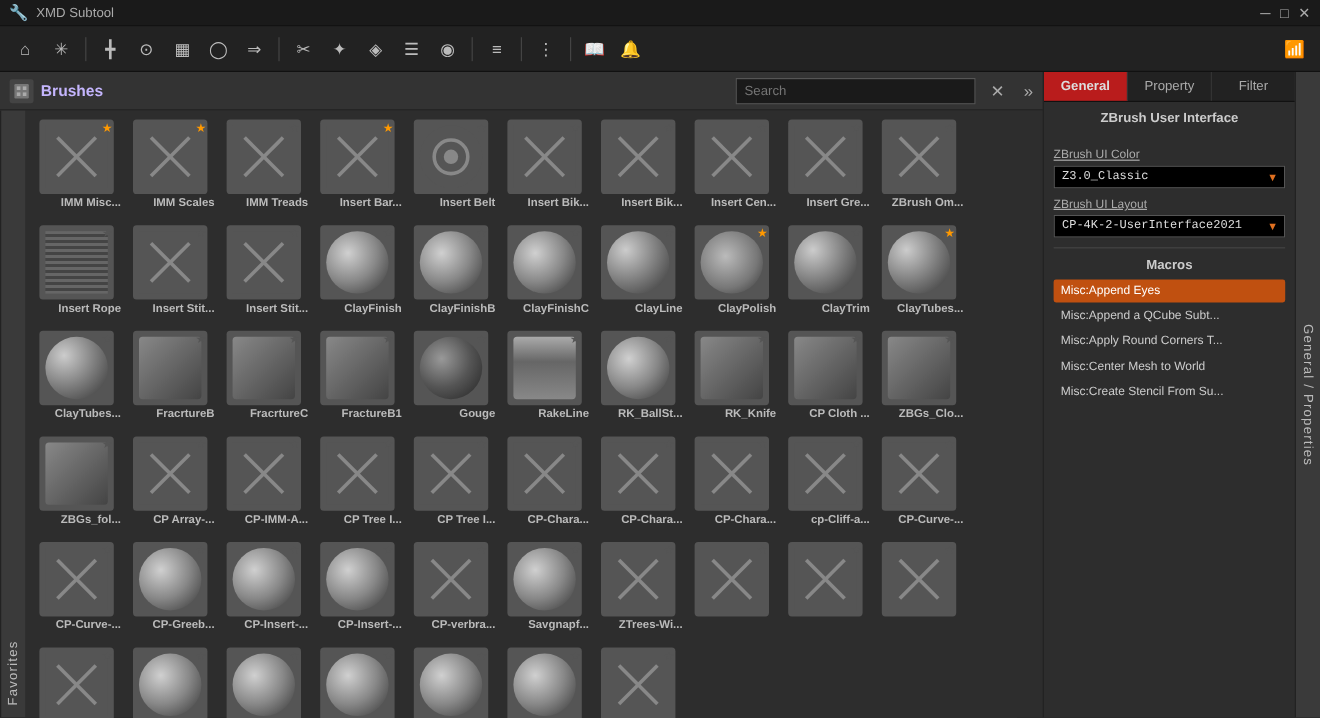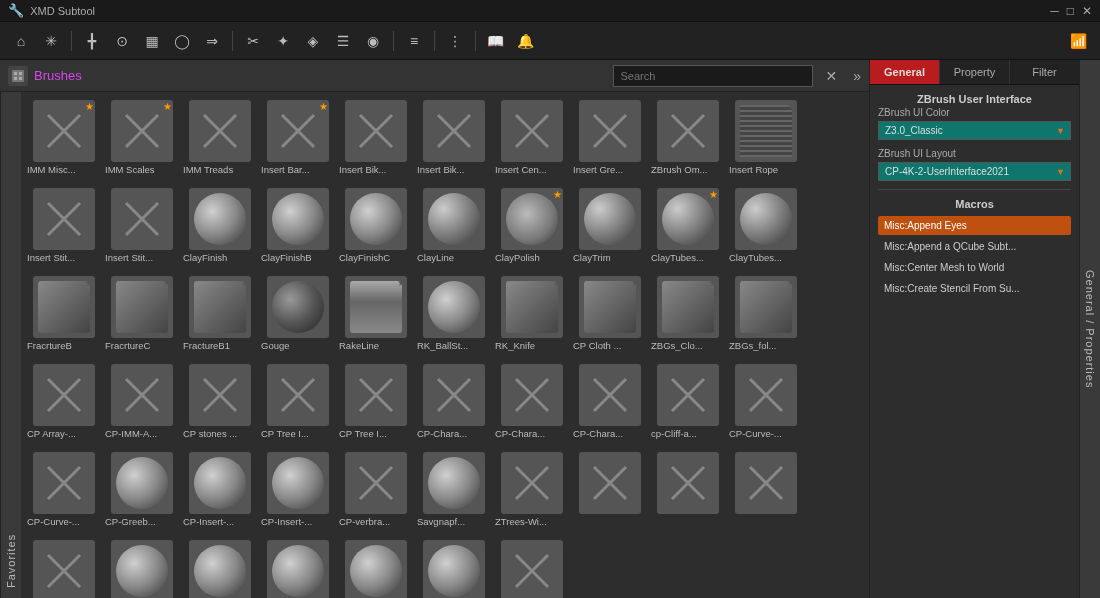--- a/index.html
+++ b/index.html
@@ -93,22 +93,22 @@
       border-bottom: 1px solid #222;
     }
     #brushes-title-area {
       display: flex;
       align-items: center;
       gap: 6px;
       flex: 1;
     }
     #brushes-title {
       font-size: 13px;
-      font-weight: normal;
-      color: #d946ef;
+      font-weight: bold;
+      color: #c4b5fd;
     }
     #search-box {
       background: #1a1a1a;
       border: 1px solid #555;
       color: #ddd;
       padding: 2px 6px;
       font-size: 11px;
       width: 200px;
       height: 22px;
     }
@@ -166,28 +166,29 @@
     .brush-thumb svg { width: 100%; height: 100%; }
     .brush-star {
       position: absolute;
       top: 1px;
       right: 1px;
       color: #f90;
       font-size: 10px;
     }
     .brush-label {
       margin-top: 2px;
-      text-align: left;
+      text-align: right;
       font-size: 9.5px;
       color: #bbb;
       width: 100%;
       overflow: hidden;
       text-overflow: ellipsis;
       white-space: nowrap;
       line-height: 1.3;
+      font-weight: bold;
     }
 
     
     #favorites-tab {
       writing-mode: vertical-rl;
       transform: rotate(180deg);
       background: #3a3a3a;
       color: #bbb;
       font-size: 11px;
       padding: 10px 4px;
@@ -236,40 +237,42 @@
       scrollbar-width: thin;
       scrollbar-color: #555 #222;
     }
     #right-content::-webkit-scrollbar { width: 6px; }
     #right-content::-webkit-scrollbar-track { background: #222; }
     #right-content::-webkit-scrollbar-thumb { background: #555; }
 
     .section-title {
       font-size: 11px;
       color: #ccc;
-      margin-bottom: 2px;
+      margin-bottom: 19px;
       font-weight: bold;
       text-align: center;
     }
     .dropdown-label {
       font-size: 10px;
       color: #aaa;
       margin-bottom: 3px;
+      text-decoration: underline;
     }
     .dropdown-select {
       width: 100%;
-      background: #0f766e;
+      background: #000000;
       border: 1px solid #555;
       color: #ddd;
       padding: 3px 6px;
       font-size: 10px;
       cursor: pointer;
       appearance: none;
       -webkit-appearance: none;
       position: relative;
+      font-family: Liberation Mono, monospace;
     }
     .dropdown-wrap {
       position: relative;
       width: 100%;
       margin-bottom: 8px;
     }
     .dropdown-wrap::after {
       content: '▼';
       position: absolute;
       right: 6px;
@@ -435,20 +438,32 @@
                   <line x1="10" y1="10" x2="42" y2="42" stroke="#888" stroke-width="3"></line>
                   <line x1="42" y1="10" x2="10" y2="42" stroke="#888" stroke-width="3"></line>
                 </svg>
               </div>
               <span class="brush-star">★</span>
             </div>
             <div class="brush-label">Insert Bar...</div>
           </div>
           <div class="brush-item">
             <div class="brush-thumb">
+              <div style="background:#555;width:52px;height:52px;border-radius:50%;display:flex;align-items:center;justify-content:center;">
+                <svg width="52" height="52">
+                  <circle cx="26" cy="26" r="14" fill="none" stroke="#888" stroke-width="3"></circle>
+                  <circle cx="26" cy="26" r="6" fill="#888"></circle>
+                </svg>
+              </div>
+              <span class="brush-star" style="color: rgb(85, 85, 85);">★</span>
+            </div>
+            <div class="brush-label">Insert Belt</div>
+          </div>
+          <div class="brush-item">
+            <div class="brush-thumb">
               <div style="background:#555;width:52px;height:52px;display:flex;align-items:center;justify-content:center;">
                 <svg width="52" height="52">
                   <line x1="10" y1="10" x2="42" y2="42" stroke="#888" stroke-width="3"></line>
                   <line x1="42" y1="10" x2="10" y2="42" stroke="#888" stroke-width="3"></line>
                 </svg>
               </div>
               <span class="brush-star" style="color: rgb(85, 85, 85);">★</span>
             </div>
             <div class="brush-label">Insert Bik...</div>
           </div>
@@ -673,32 +688,20 @@
             <div class="brush-thumb">
               <div style="background:#555;width:52px;height:52px;display:flex;align-items:center;justify-content:center;">
                 <svg width="52" height="52">
                   <line x1="10" y1="10" x2="42" y2="42" stroke="#888" stroke-width="3"></line>
                   <line x1="42" y1="10" x2="10" y2="42" stroke="#888" stroke-width="3"></line>
                 </svg>
               </div>
               <span class="brush-star" style="color: rgb(85, 85, 85);">★</span>
             </div>
             <div class="brush-label">CP-IMM-A...</div>
-          </div>
-          <div class="brush-item">
-            <div class="brush-thumb">
-              <div style="background:#555;width:52px;height:52px;display:flex;align-items:center;justify-content:center;">
-                <svg width="52" height="52">
-                  <line x1="10" y1="10" x2="42" y2="42" stroke="#888" stroke-width="3"></line>
-                  <line x1="42" y1="10" x2="10" y2="42" stroke="#888" stroke-width="3"></line>
-                </svg>
-              </div>
-              <span class="brush-star" style="color: rgb(85, 85, 85);">★</span>
-            </div>
-            <div class="brush-label">CP stones ...</div>
           </div>
           <div class="brush-item">
             <div class="brush-thumb">
               <div style="background:#555;width:52px;height:52px;display:flex;align-items:center;justify-content:center;">
                 <svg width="52" height="52">
                   <line x1="10" y1="10" x2="42" y2="42" stroke="#888" stroke-width="3"></line>
                   <line x1="42" y1="10" x2="10" y2="42" stroke="#888" stroke-width="3"></line>
                 </svg>
               </div>
               <span class="brush-star" style="color: rgb(85, 85, 85);">★</span>
@@ -957,20 +960,21 @@
       </div>
 
       <div class="divider"></div>
 
       <div class="macros-section">
         <div class="macros-title">Macros</div>
         <div id="macros-list">
 
         <div class="macro-item active">Misc:Append Eyes</div>
             <div class="macro-item">Misc:Append a QCube Subt...</div>
+            <div class="macro-item">Misc:Apply Round Corners T...</div>
             <div class="macro-item">Misc:Center Mesh to World</div>
             <div class="macro-item">Misc:Create Stencil From Su...</div>
           </div>
       </div>
     </div>
   </div>
 
   <div id="side-tab-right">General / Properties</div>
 
 </div>

